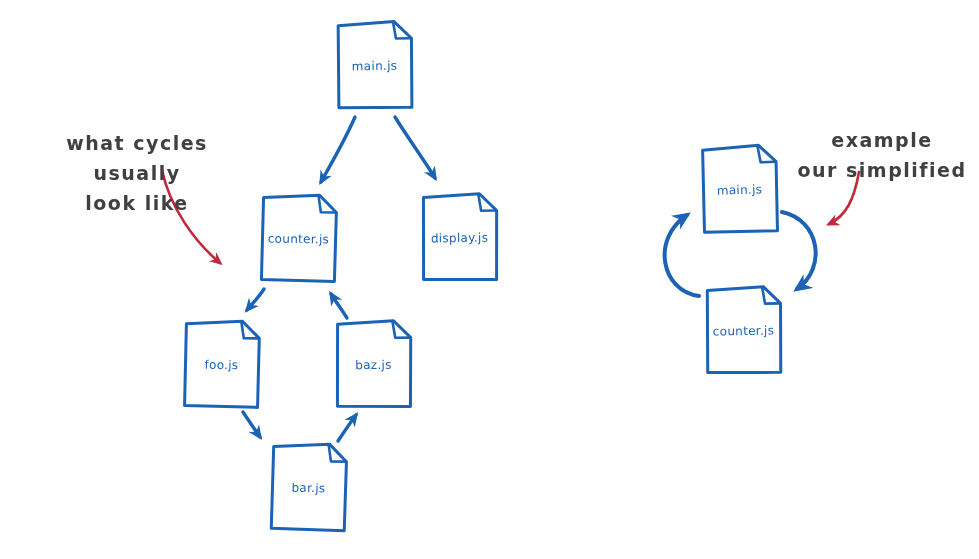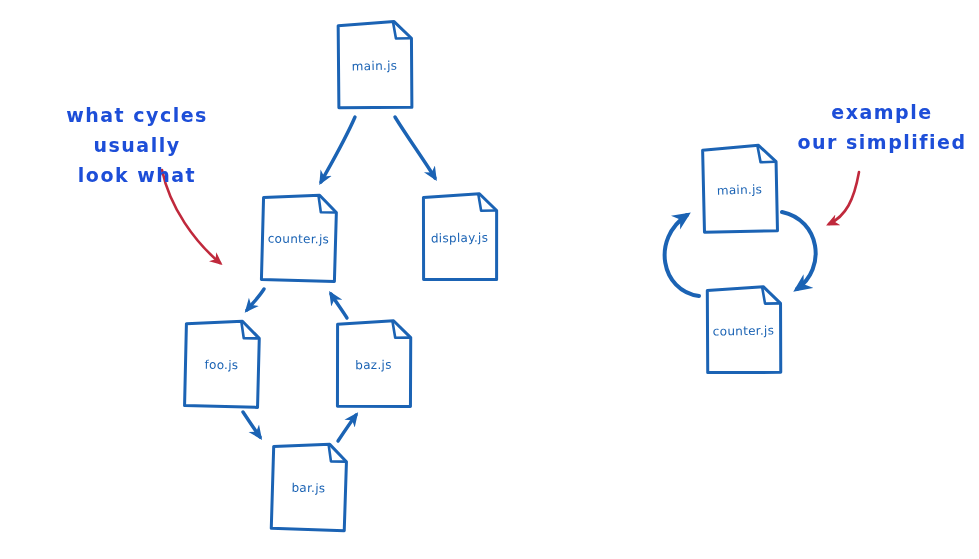--- a/index.html
+++ b/index.html
@@ -54,27 +54,28 @@
     stroke-linecap: round;
   }
   .red-arrow {
     fill: none;
     stroke: #c0293c;
     stroke-width: 2.6;
     stroke-linecap: round;
   }
   .annotation {
     position: absolute;
-    color: #1d4ed8;
+    color: #404040;
     font-size: 19px;
     font-weight: 600;
     line-height: 30px;
     text-align: center;
     letter-spacing: 1.5px;
     user-select: none;
+    margin-top: 28px;
   }
   .annotation .line { display: block; }
   #annotation-left  { left: 24px;  top: 100px; width: 226px; }
   #annotation-right { left: 796px; top: 97px;  width: 172px; }
 </style>
 </head>
 <body>
 
 <div class="stage">
 
@@ -150,21 +151,21 @@
         <text class="doc-label" x="37.5" y="48">counter.js</text>
       </g>
     </g>
 
     <path class="red-arrow" d="M162,170 C170,208 195,242 220,263" marker-end="url(#arrow-red)"></path>
     <path class="red-arrow" d="M859,172 C854,200 846,216 829,224" marker-end="url(#arrow-red)"></path>
   </svg>
 
   <div class="annotation" id="annotation-left">
     <span class="line">what cycles usually</span>
-    <span class="line">look what</span>
+    <span class="line">look like</span>
   </div>
 
   <div class="annotation" id="annotation-right">
     <span class="line">example</span>
     <span class="line">our simplified</span>
   </div>
 
 </div>
 
 </body></html>

